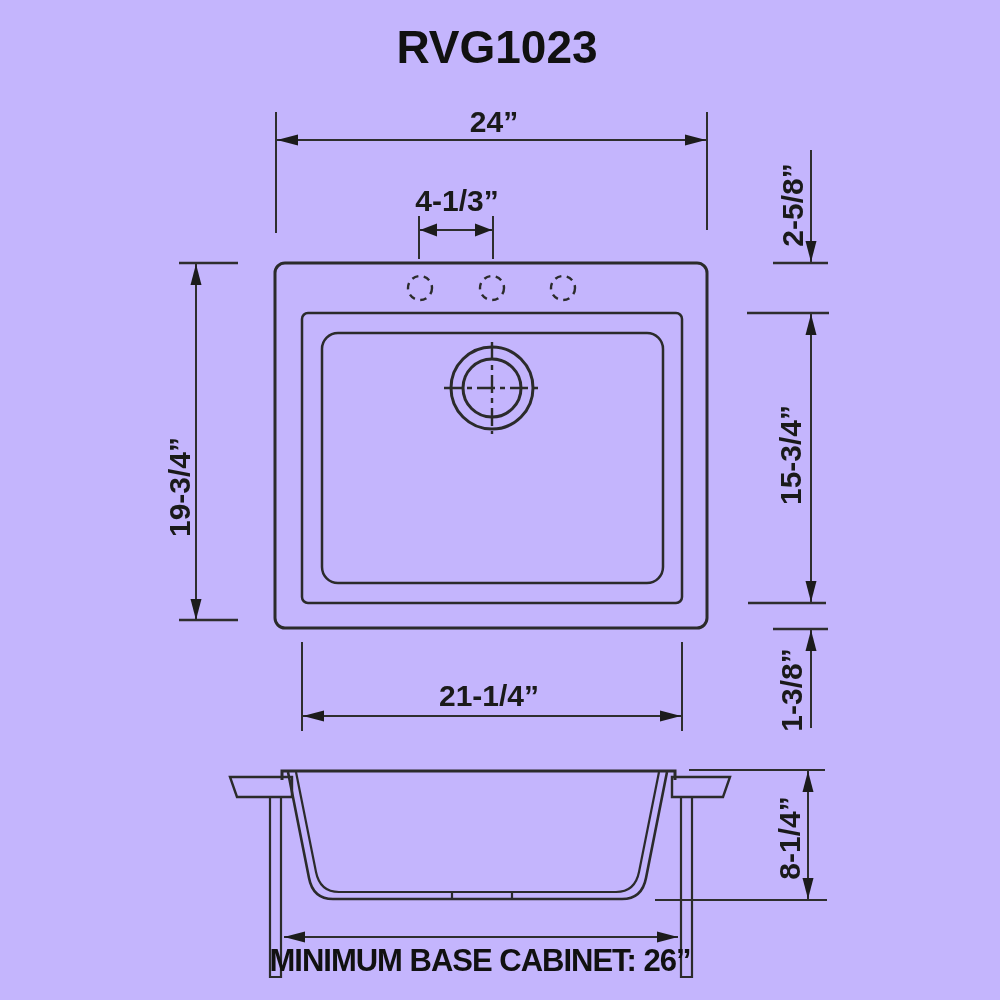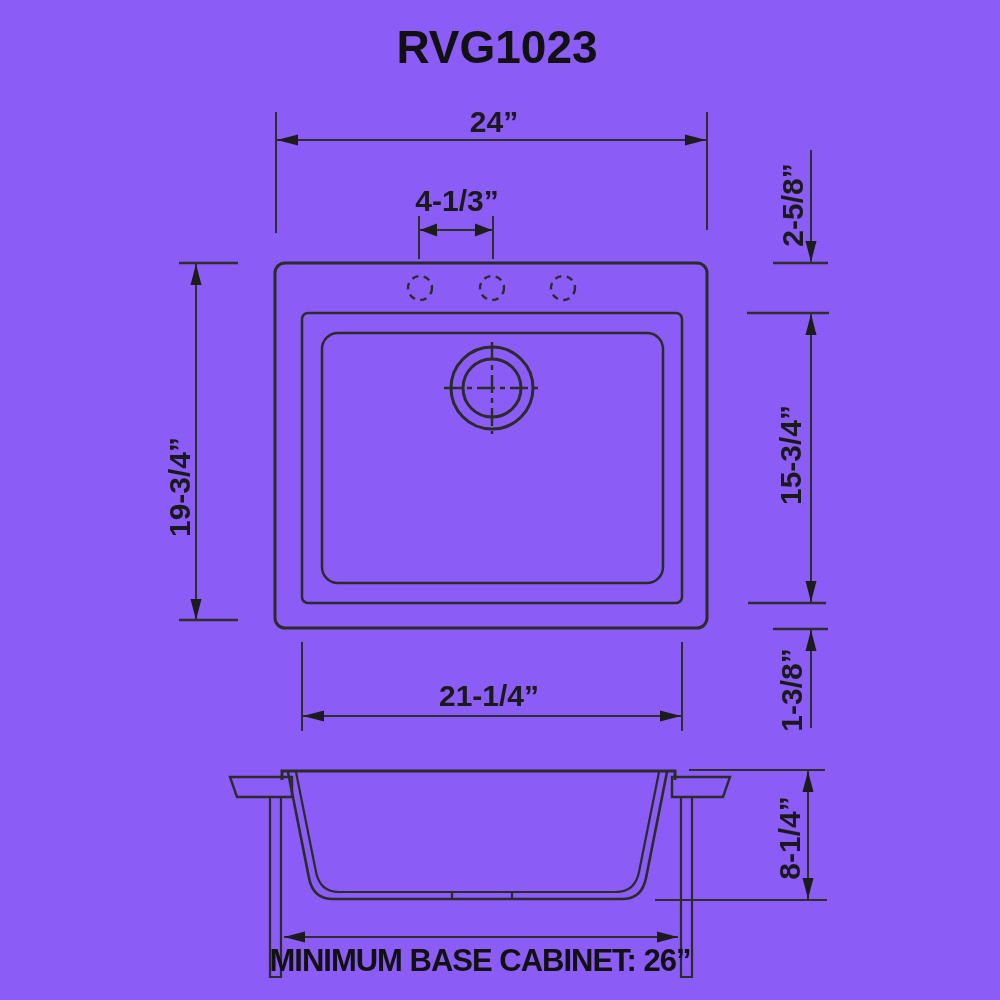--- a/index.html
+++ b/index.html
@@ -1,16 +1,16 @@
 <!DOCTYPE html>
 <html><head>
 <meta charset="utf-8">
 <style>
   html,body{margin:0;padding:0;background:#fff;}
-  .canvas{position:relative;width:1000px;height:1000px;background:#8b5cf6;overflow:hidden;}
+  .canvas{position:relative;width:1000px;height:1000px;background:#c4b5fd;overflow:hidden;}
   svg{display:block;}
   .outline{fill:none;stroke:#2b2b2b;}
   .dimline{fill:none;stroke:#2e2e2e;stroke-width:2;}
   .tick{fill:none;stroke:#2e2e2e;stroke-width:2.4;}
   .arrow{fill:#1c1c1c;stroke:none;}
   .dashed{fill:none;stroke:#2b2b2b;stroke-width:2.4;}
   .dim-label{font-family:"Liberation Sans",sans-serif;font-weight:700;font-size:30px;fill:#1a1a1a;}
   .title-label{font-family:"Liberation Sans",sans-serif;font-weight:700;font-size:46px;fill:#111;}
   .cab-label{font-family:"Liberation Sans",sans-serif;font-weight:700;font-size:31px;letter-spacing:-1px;fill:#111;}
 </style>

